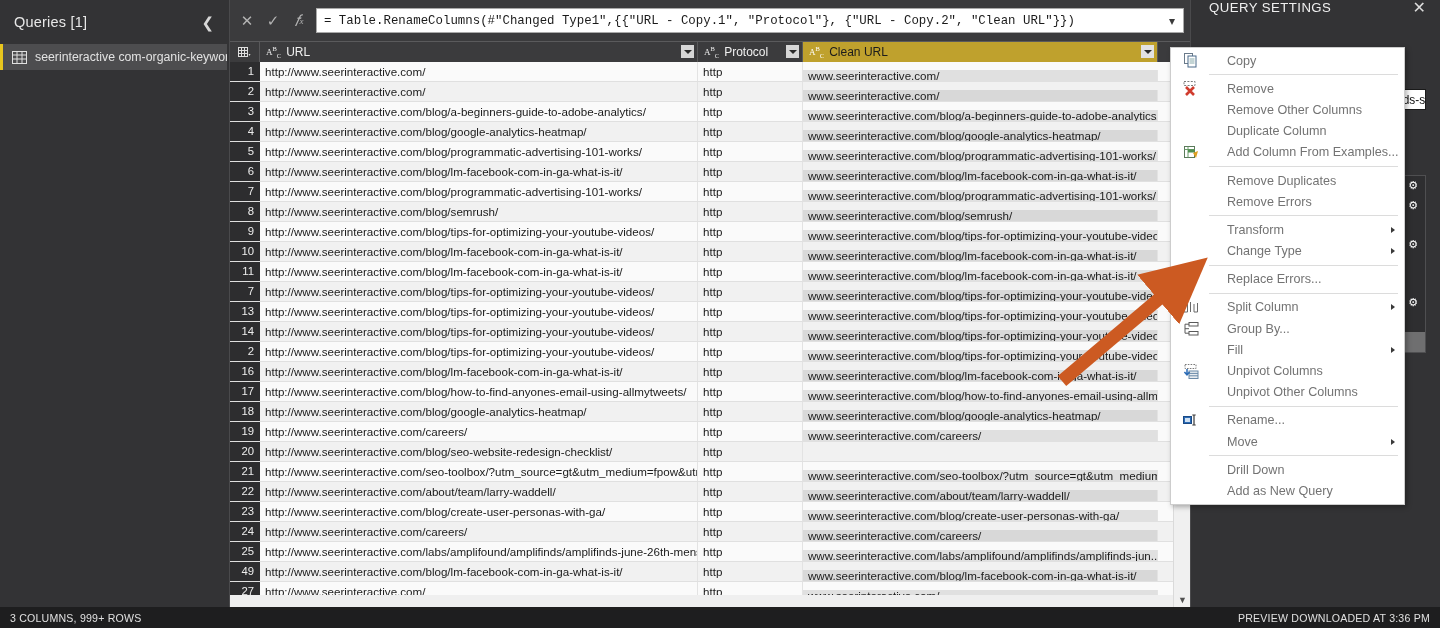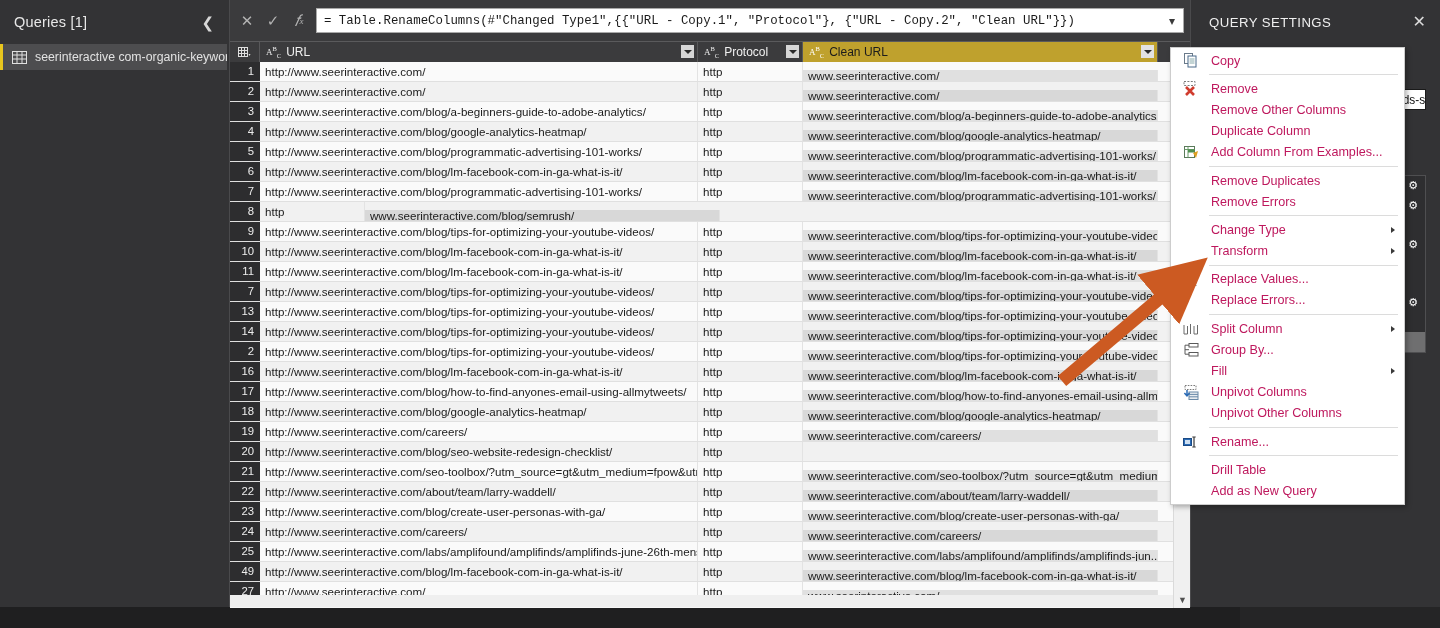--- a/index.html
+++ b/index.html
@@ -215,24 +215,24 @@
     background: #ffffff;
     border: 1px solid #cdcdcd;
     box-shadow: 2px 2px 5px rgba(0,0,0,0.30);
     padding: 2px 0;
     z-index: 40;
     font-size: 12.6px;
   }
   .mi {
     height: 21.2px;
     display: flex; align-items: center;
-    color: #be185d;
+    color: #737373;
     cursor: pointer;
     position: relative;
-    padding-left: 40px;
+    padding-left: 56px;
   }
   .mi-sep {
     height: 1px; background: #dcdcdc;
     margin: 3px 6px 3px 38px;
   }
   .mi-icon {
     position: absolute; left: 11px; top: 50%;
     transform: translateY(-50%);
     width: 18px; height: 16px;
     display: flex; align-items: center; justify-content: center;
@@ -255,21 +255,21 @@
 
   
   #query-settings {
     position: absolute; left: 1190px; top: 0;
     width: 250px; height: 607px;
     background: #333335;
     border-left: 1px solid #4a4a4c;
   }
   #qs-header {
     height: 44px;
-    display: flex; align-items: center;
+    display: flex; 
     padding: 0 10px 0 18px;
     background: #333335;
   }
   #qs-title {
     flex: 1; color: #efefef;
     font-size: 13.2px; letter-spacing: .45px;
   }
   #qs-close {
     color: #dcdcdc; font-size: 16px;
     cursor: pointer; padding: 0 4px; line-height: 1;
@@ -461,20 +461,21 @@
             <div class="cell c-clean">www.seerinteractive.com/blog/lm-facebook-com-in-ga-what-is-it/</div>
           </div>
           <div class="row">
             <div class="cell-num">7</div>
             <div class="cell c-url">http://www.seerinteractive.com/blog/programmatic-advertising-101-works/</div>
             <div class="cell c-proto">http</div>
             <div class="cell c-clean">www.seerinteractive.com/blog/programmatic-advertising-101-works/</div>
           </div>
           <div class="row">
             <div class="cell-num">8</div>
+            <div class="cell c-url">http://www.seerinteractive.com/blog/semrush/</div>
             <div class="cell c-proto">http</div>
             <div class="cell c-clean">www.seerinteractive.com/blog/semrush/</div>
           </div>
           <div class="row">
             <div class="cell-num">9</div>
             <div class="cell c-url">http://www.seerinteractive.com/blog/tips-for-optimizing-your-youtube-videos/</div>
             <div class="cell c-proto">http</div>
             <div class="cell c-clean">www.seerinteractive.com/blog/tips-for-optimizing-your-youtube-videos/</div>
           </div>
           <div class="row">
@@ -638,39 +639,28 @@
         </div>
         <div class="mi-sep"></div>
         <div class="mi">
           <span>Remove Duplicates</span>
         </div>
         <div class="mi">
           <span>Remove Errors</span>
         </div>
         <div class="mi-sep"></div>
         <div class="mi">
+          <span>Transform</span>
+          <span class="mi-arrow"></span>
+        </div>
+        <div class="mi">
           <span>Change Type</span>
           <span class="mi-arrow"></span>
         </div>
-        <div class="mi">
-          <span>Transform</span>
-          <span class="mi-arrow"></span>
-        </div>
         <div class="mi-sep"></div>
-        <div class="mi">
-          <span class="mi-icon">
-            <svg width="17" height="15" viewBox="0 0 17 15">
-              <text x="0" y="6" font-size="7" fill="#2a2a2a" font-family="sans-serif">1</text>
-              <text x="10" y="13.5" font-size="7" fill="#2a2a2a" font-family="sans-serif">2</text>
-              <path d="M2.5 8 Q2.5 11.5 8 11.5" stroke="#2255aa" stroke-width="1.4" fill="none"></path>
-              <path d="M6.5 9.6 L9.5 11.5 L6.5 13.2 Z" fill="#2255aa"></path>
-            </svg>
-          </span>
-          <span>Replace Values...</span>
-        </div>
         <div class="mi">
           <span>Replace Errors...</span>
         </div>
         <div class="mi-sep"></div>
         <div class="mi">
           <span class="mi-icon">
             <svg width="16" height="14" viewBox="0 0 16 14">
               <path d="M1 3 L1 12 M1 12 L4.5 12 M4.5 4 L4.5 12" stroke="#6a6a6a" fill="none"></path>
               <path d="M7.5 2 L7.5 12" stroke="#6a6a6a"></path>
               <path d="M11 4 L11 12 M11 12 L14.5 12 M14.5 3 L14.5 12" stroke="#6a6a6a" fill="none"></path>
@@ -712,23 +702,27 @@
         <div class="mi">
           <span class="mi-icon">
             <svg width="16" height="14" viewBox="0 0 16 14">
               <rect x="0.5" y="3.5" width="8" height="7" fill="#2b6bb5" stroke="#1a4a85"></rect>
               <rect x="2" y="5" width="5" height="4" fill="#cfe0f2"></rect>
               <path d="M11 2 L11 12 M9.3 2 L12.7 2 M9.3 12 L12.7 12" stroke="#3a3a3a" stroke-width="1.2" fill="none"></path>
             </svg>
           </span>
           <span>Rename...</span>
         </div>
+        <div class="mi">
+          <span>Move</span>
+          <span class="mi-arrow"></span>
+        </div>
         <div class="mi-sep"></div>
         <div class="mi">
-          <span>Drill Table</span>
+          <span>Drill Down</span>
         </div>
         <div class="mi">
           <span>Add as New Query</span>
         </div>
       </div>
 
     <svg id="annotation-arrow" viewBox="0 0 170 140">
       <defs>
         <marker id="ah" markerWidth="5" markerHeight="5" refX="2.2" refY="2.5" orient="auto">
           <path d="M0,0 L5,2.5 L0,5 Z" fill="#cc5a22"></path>
@@ -789,14 +783,18 @@
           <span>Changed Type1</span>
         </div>
         <div class="step active">
           <span class="step-bar"></span>
           <span class="step-x">✕</span>
           <span>Renamed Columns</span>
         </div>
       </div>
   </div>
 
+  <div id="status-bar">
+    <span id="status-left">3 COLUMNS, 999+ ROWS</span>
+    <span id="status-right">PREVIEW DOWNLOADED AT 3:36 PM</span>
+  </div>
 
 </div>
 
 </body></html>

